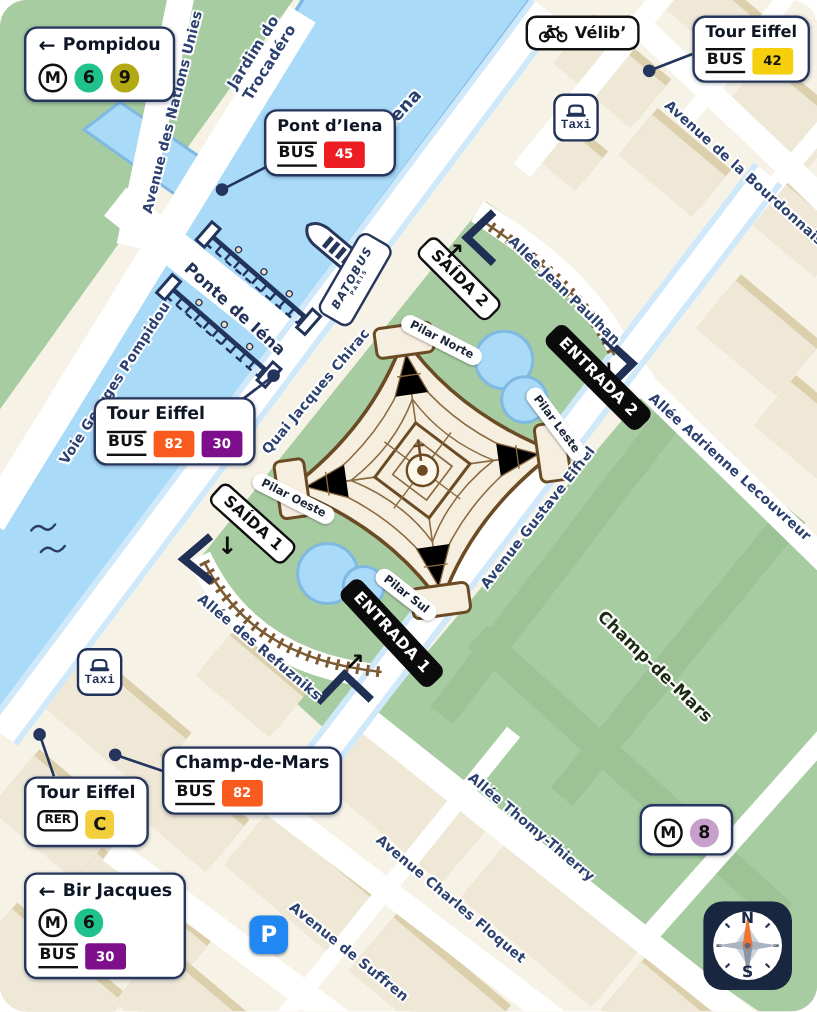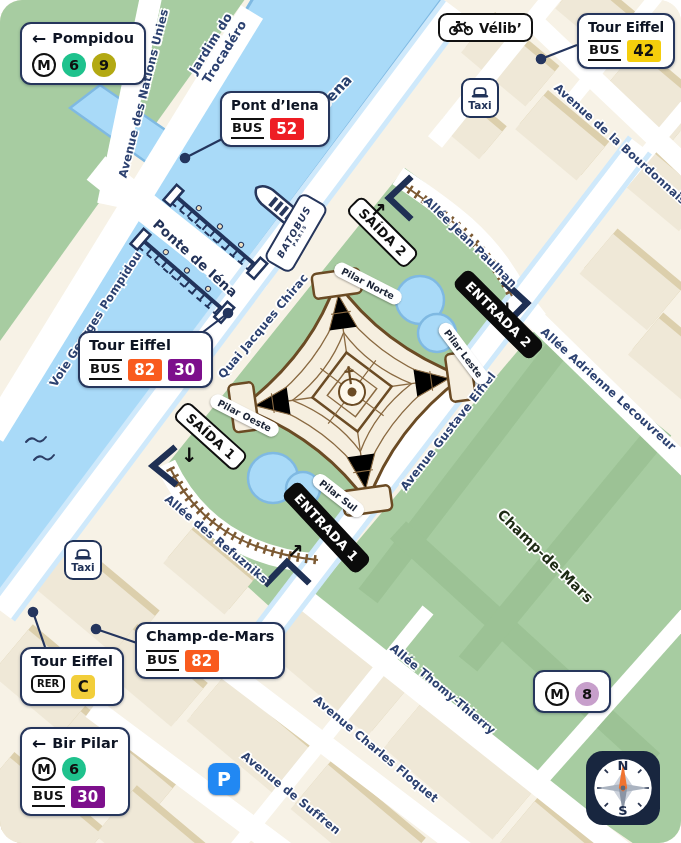--- a/index.html
+++ b/index.html
@@ -34,28 +34,28 @@
   .badge{position:absolute;background:#fff;border:2.5px solid #26365c;border-radius:11px;
     padding:6px 10px;box-shadow:0 1px 3px rgba(15,25,50,.3);z-index:8;}
   .b-title{display:flex;gap:6px;align-items:center;font-size:14.5px;font-weight:800;color:#0e1524;white-space:nowrap;line-height:1.1;}
   .arr{font-size:17px;font-weight:900;line-height:1;}
   .b-row{display:flex;gap:6px;align-items:flex-start;margin-top:6px;}
   .m-circ{width:24px;height:24px;border:2px solid #111;border-radius:50%;display:grid;place-items:center;
     font-size:13.5px;font-weight:700;color:#111;background:#fff;box-sizing:border-box;}
   .l-circ{width:24px;height:24px;border-radius:50%;display:grid;place-items:center;font-size:14.5px;font-weight:800;color:#101010;}
   .bus-word{font-size:13px;font-weight:800;color:#111;border-top:2px solid #111;border-bottom:2px solid #111;
     padding:0 1px;line-height:1.3;letter-spacing:.3px;}
-  .chip{min-width:34px;height:22px;border-radius:3px;display:grid;place-items:center;font-size:15px;font-weight:800;padding:0 5px;box-sizing:border-box;}
+  .chip{min-width:34px;height:22px;border-radius:3px;display:grid;place-items:center;font-size:11px;font-weight:800;padding:0 5px;box-sizing:border-box;}
   .rer-chip{border:2px solid #111;border-radius:6px;padding:2px 4px;font-size:10px;font-weight:800;color:#111;line-height:1;}
   .c-chip{width:24px;height:24px;border-radius:5px;display:grid;place-items:center;font-size:15px;font-weight:800;color:#111;}
 
   
   .taxi{position:absolute;width:38px;height:40px;background:#fff;border:2.3px solid #203258;border-radius:9px;z-index:8;
     display:flex;flex-direction:column;align-items:center;justify-content:center;gap:1px;box-sizing:border-box;}
-  .taxi-label{font-size:10.5px;font-weight:800;color:#203258;line-height:1;}
+  .taxi-label{font-size:10.5px;font-weight:800;color:#203258;line-height:1;font-family:Liberation Mono, monospace;}
   .velib{position:absolute;background:#fff;border:2.3px solid #111;border-radius:9px;padding:4px 9px;z-index:8;
     display:flex;align-items:flex-end;gap:6px;}
   .velib-label{font-size:13.5px;font-weight:800;color:#111;}
   .parking{position:absolute;width:32px;height:32px;background:#2188f3;border-radius:8px;z-index:8;
     display:grid;place-items:center;color:#fff;font-size:19px;font-weight:800;box-shadow:0 1px 2px rgba(0,0,0,.35);}
   .batobus{position:absolute;width:74px;height:28px;background:#fff;border:2.3px solid #26365c;border-radius:8px;z-index:7;
     display:flex;flex-direction:column;align-items:center;justify-content:center;line-height:1;}
   .batobus-label{font-size:9.5px;font-weight:800;font-style:italic;color:#26365c;letter-spacing:1.2px;}
   .batobus-sub{font-size:4.5px;font-weight:700;color:#26365c;letter-spacing:2px;}
 
@@ -364,21 +364,21 @@
     <div class="b-row" style="margin-top:5px;">
       <span class="bus-word">BUS</span>
       <span class="chip" style="background-color: rgb(245, 206, 12); color: rgb(17, 17, 17);">42</span>
     </div>
   </div>
 
   <div class="badge" style="left:220px;top:91px;padding:5px 9px;">
     <div class="b-title" style="font-size:13.5px;">Pont d’Iena</div>
     <div class="b-row" style="margin-top:5px;">
       <span class="bus-word">BUS</span>
-      <span class="chip" style="background-color: rgb(238, 29, 36); color: rgb(255, 255, 255);">52</span>
+      <span class="chip" style="background-color: rgb(238, 29, 36); color: rgb(255, 255, 255);">45</span>
     </div>
   </div>
 
   <div class="taxi" style="left:461px;top:78px;">
     <svg width="22" height="13" viewBox="0 0 26 16">
       <path d="M6,11 V7 Q6,2.5 11,2.5 H15 Q20,2.5 20,7 V11 Z" fill="none" stroke="#203258" stroke-width="2.2"></path>
       <rect x="3" y="11" width="20" height="3" rx="1.5" fill="#203258"></rect>
     </svg>
     <span class="taxi-label">Taxi</span>
   </div>
@@ -417,21 +417,21 @@
     <div class="b-title">Champ-de-Mars</div>
     <div class="b-row" style="margin-top:5px;">
       <span class="bus-word">BUS</span>
       <span class="chip" style="background-color: rgb(249, 91, 30); color: rgb(255, 255, 255);">82</span>
     </div>
   </div>
 
   <div class="badge" style="left:20px;top:727px;padding:6px 10px;">
     <div class="b-title">
       <span class="arr">←</span>
-      <span>Bir Pilar</span>
+      <span>Bir Jacques</span>
     </div>
     <div class="b-row" style="margin-top:5px;">
       <span class="m-circ">M</span>
       <span class="l-circ" style="background-color: rgb(31, 194, 141);">6</span>
     </div>
     <div class="b-row" style="margin-top:5px;">
       <span class="bus-word">BUS</span>
       <span class="chip" style="background-color: rgb(125, 15, 140); color: rgb(255, 255, 255);">30</span>
     </div>
   </div>

